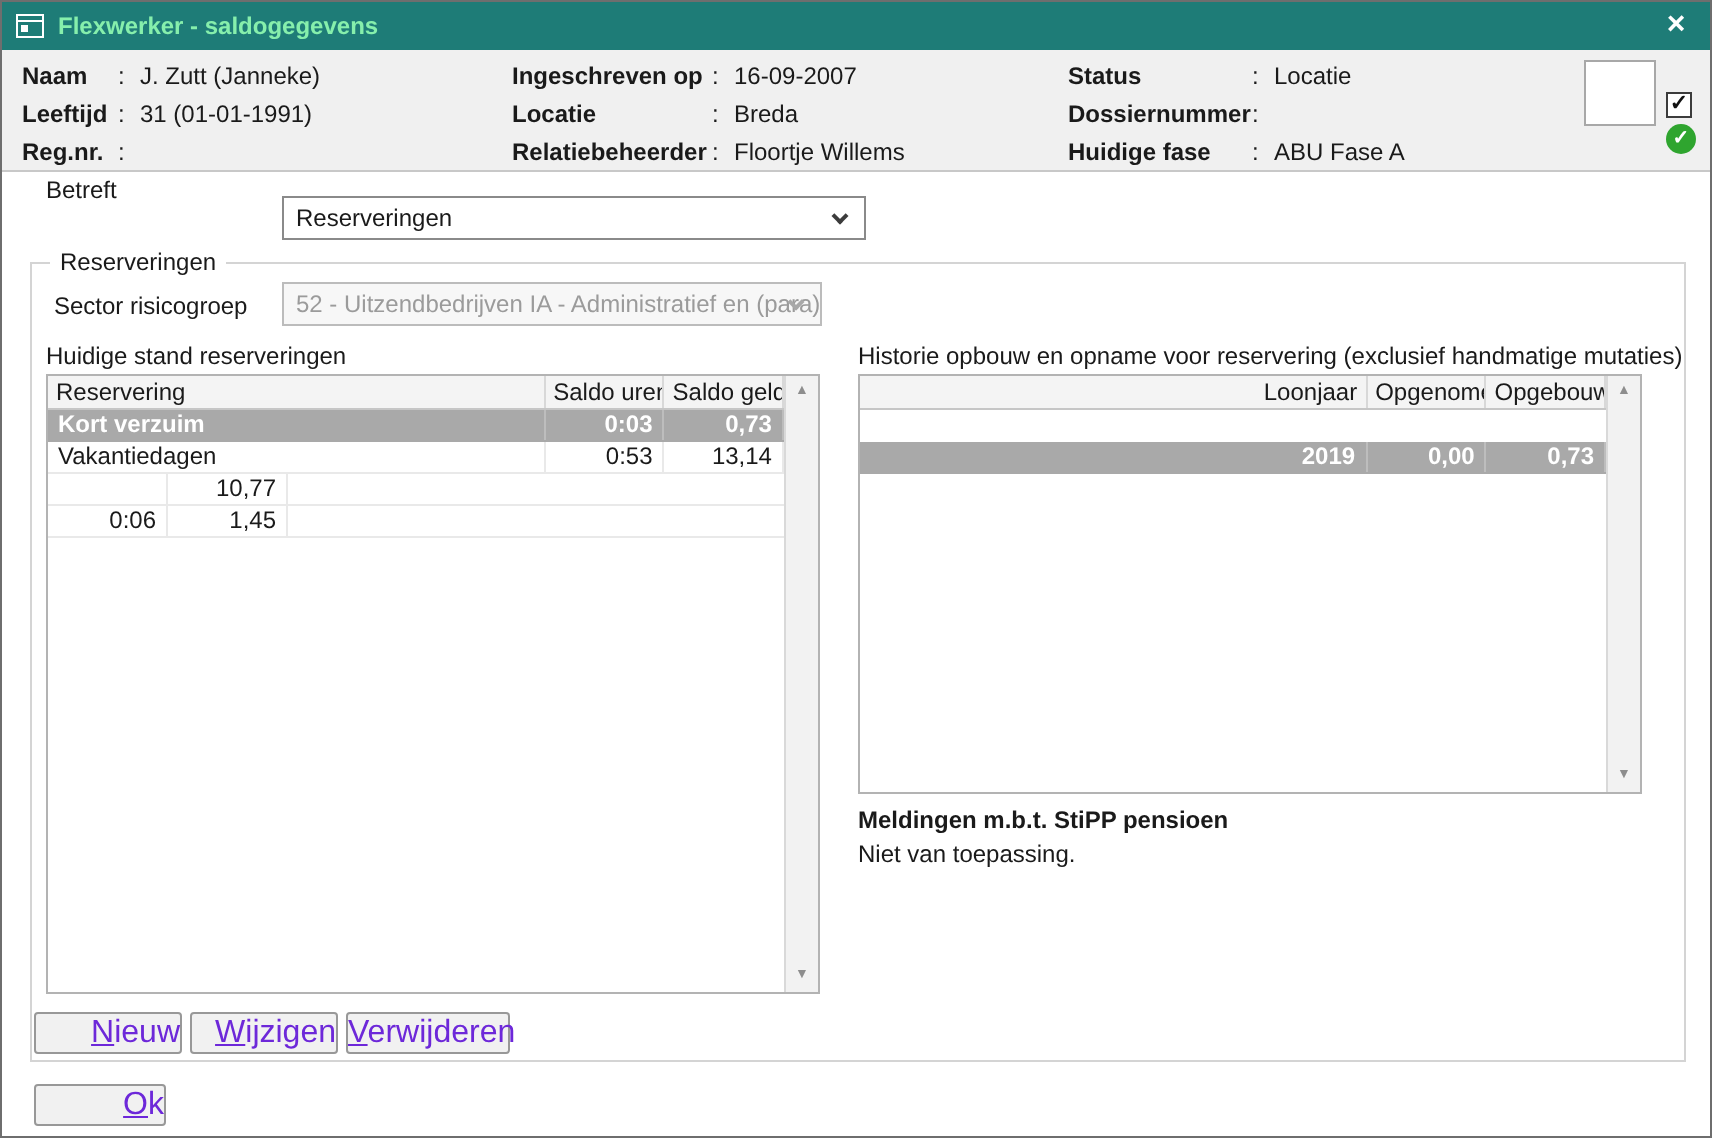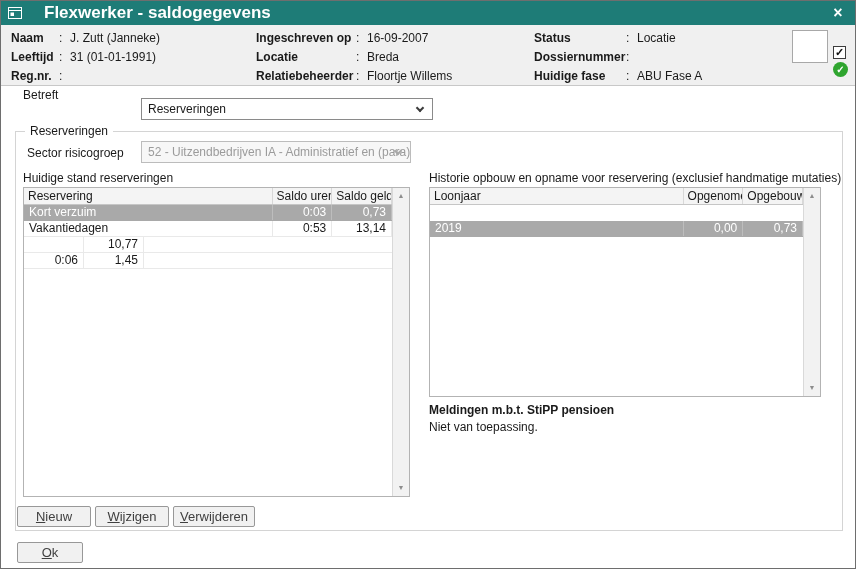--- a/index.html
+++ b/index.html
@@ -12,21 +12,21 @@
     border:1px solid #6e6e6e; overflow:hidden;
     font-size:12px; color:#1a1a1a;
   }
 
   
   .titlebar {
     position:absolute; left:0; top:0; width:100%; height:24px;
     background:#1E7C77; display:flex; align-items:center; padding:0 7px;
   }
   .win-icon { display:inline-flex; align-items:center; }
-  .titlebar .title { color:#ffffff; font-weight:bold; font-size:17px; margin-left:22px; flex:1; white-space:nowrap; }
+  .titlebar .title { color:#86efac; font-weight:bold; font-size:12px; margin-left:7px; flex:1; white-space:nowrap; }
   .close-btn { color:#fff; font-size:16px; font-weight:bold; width:20px; text-align:center; cursor:pointer; line-height:20px; }
 
   
   .header-panel {
     position:absolute; left:0; top:24px; width:100%; height:61px;
     background:#F0F0F0; border-bottom:1px solid #c8c8c8;text-decoration:underline;
   }
   .hcol { position:absolute; top:4px; }
   .hcol1 { left:10px; }
   .hcol2 { left:255px; }
@@ -71,35 +71,35 @@
   .legend { position:absolute; left:24px; top:123px; background:#fff; padding:0 5px; white-space:nowrap; }
 
   
   .datatable { position:absolute; background:#fff; border:1px solid #b3b3b3; overflow:hidden; }
   .thead { display:flex; height:17px; line-height:16px; background:#f4f4f4; border-bottom:1px solid #c6c6c6; width:calc(100% - 17px); }
   .th { padding:0 4px; border-right:1px solid #d8d8d8; overflow:hidden; white-space:nowrap; cursor:default; }
   .tr { display:flex; height:16px; line-height:15px; border-bottom:1px solid #e9e9e9; width:calc(100% - 17px); cursor:default; }
   .td { padding:0 5px; border-right:1px solid #e9e9e9; overflow:hidden; white-space:nowrap; }
   .num { text-align:right; }
   .tr.selected { background:#A9A9A9; color:#fff; border-bottom-color:#A9A9A9; }
-  .tr.selected .td { border-right-color:#bdbdbd; }
+  .tr.selected .td { border-right-color:#bdbdbd;font-weight:bold; }
   .spacer { height:16px; width:calc(100% - 17px); }
-  .w250 { width:250px; } .w255 { width:255px; } .w60 { width:60px; }
+  .w250 { width:250px; } .w255 { width:255px;text-align:right; } .w60 { width:60px; }
 
   
   .vscroll { position:absolute; top:0; right:0; bottom:0; width:17px; background:#f2f2f2; border-left:1px solid #d9d9d9; }
   .sb-btn { position:absolute; left:0; width:16px; height:16px; text-align:center; line-height:16px; font-size:7px; color:#8d8d8d; cursor:pointer; }
   .sb-btn.up { top:0; }
   .sb-btn.down { bottom:0; }
 
   
   .btn {
     position:absolute; height:21px; background:#f1f1f1; border:1px solid #989898;
-    border-radius:2px; text-align:center; line-height:19px; font-size:13px;
-    color:#404040; cursor:pointer; white-space:nowrap;
+    border-radius:2px; text-align:right; line-height:19px; font-size:16px;
+    color:#6d28d9; cursor:pointer; white-space:nowrap;
   }
 
   .meldingen-title { position:absolute; left:428px; top:402px; font-weight:bold; white-space:nowrap; }
   .meldingen-text  { position:absolute; left:428px; top:419px; white-space:nowrap; }
 </style>
 </head>
 <body>
 
 <div class="window">
 

